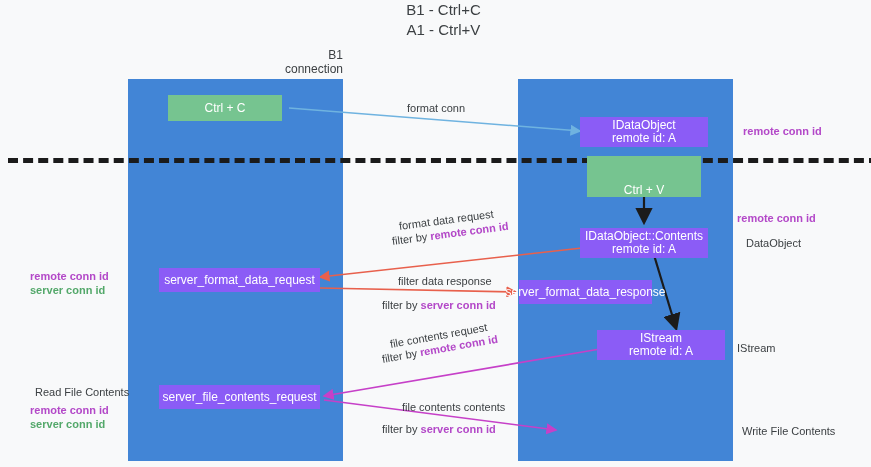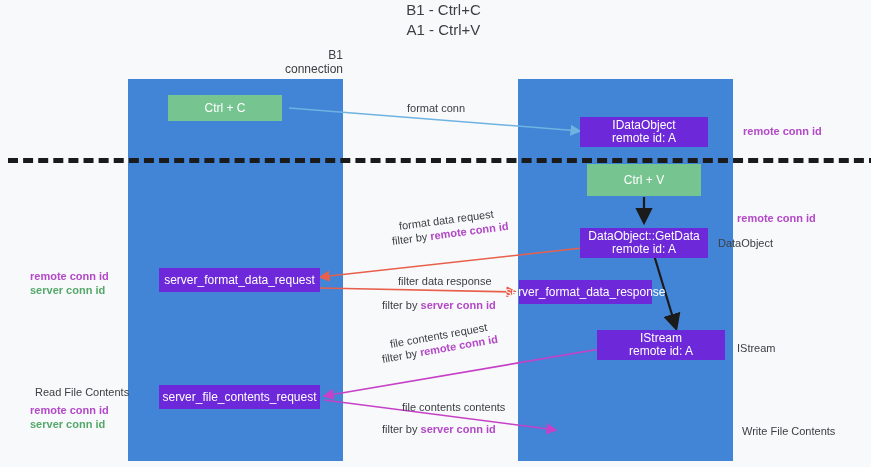--- a/index.html
+++ b/index.html
@@ -33,21 +33,21 @@
   
   .box{
     position:absolute;
     display:flex;flex-direction:column;
     align-items:center;justify-content:center;
     color:#ffffff;font-size:12px;line-height:13px;
     text-align:center;
     box-sizing:border-box;
   }
   .box.green{background:#76c490;}
-  .box.orange{background:#6d28d9;}
+  .box.orange{background:#8b5cf6;}
 
   
   .lbl{position:absolute;font-size:11px;line-height:14px;white-space:nowrap;}
   .lbl.dark{color:#3c4043;}
   .lbl.purple{color:#b348c8;font-weight:bold;}
   .lbl.green{color:#53a86a;font-weight:bold;}
   .lbl b.purple{color:#b348c8;}
   .lbl .plain{color:#3c4043;font-weight:normal;}
 
   .rot-a{transform:rotate(-7.5deg);transform-origin:left center;}
@@ -136,26 +136,26 @@
 
   <div class="box orange" style="left:151px;top:385px;width:161px;height:24px;">
     <span>server_file_contents_request</span>
   </div>
 
   <div class="box orange" style="left:572px;top:117px;width:128px;height:30px;">
     <span>IDataObject</span>
     <span>remote id: A</span>
   </div>
 
-  <div class="box green" style="left:579px;top:164px;width:114px;height:32px;">
+  <div class="box green" style="left:579px;top:156px;width:114px;height:41px;justify-content:flex-end;">
     <span>Ctrl + V</span>
   </div>
 
   <div class="box orange" style="left:572px;top:228px;width:128px;height:30px;">
-    <span>DataObject::GetData</span>
+    <span>IDataObject::Contents</span>
     <span>remote id: A</span>
   </div>
 
   <div class="box orange" style="left:511px;top:280px;width:133px;height:24px;">
     <span>server_format_data_response</span>
   </div>
 
   <div class="box orange" style="left:589px;top:330px;width:128px;height:30px;">
     <span>IStream</span>
     <span>remote id: A</span>
@@ -179,21 +179,21 @@
     <span class="plain">filter by </span><b class="purple">remote conn id</b>
   </div>
 
   <div class="lbl dark" style="left:394px;top:400px;">file contents contents</div>
   <div class="lbl" style="left:374px;top:422px;">
     <span class="plain">filter by </span><b class="purple">server conn id</b>
   </div>
 
   <div class="lbl purple" style="left:735px;top:124px;">remote conn id</div>
   <div class="lbl purple" style="left:729px;top:211px;">remote conn id</div>
-  <div class="lbl dark" style="left:710px;top:236px;">DataObject</div>
+  <div class="lbl dark" style="left:738px;top:236px;">DataObject</div>
   <div class="lbl dark" style="left:729px;top:341px;">IStream</div>
   <div class="lbl dark" style="left:734px;top:424px;">Write File Contents</div>
 
   <div class="lbl purple" style="left:22px;top:269px;">remote conn id</div>
   <div class="lbl green" style="left:22px;top:283px;">server conn id</div>
 
   <div class="lbl dark" style="left:27px;top:385px;">Read File Contents</div>
   <div class="lbl purple" style="left:22px;top:403px;">remote conn id</div>
   <div class="lbl green" style="left:22px;top:417px;">server conn id</div>
 

